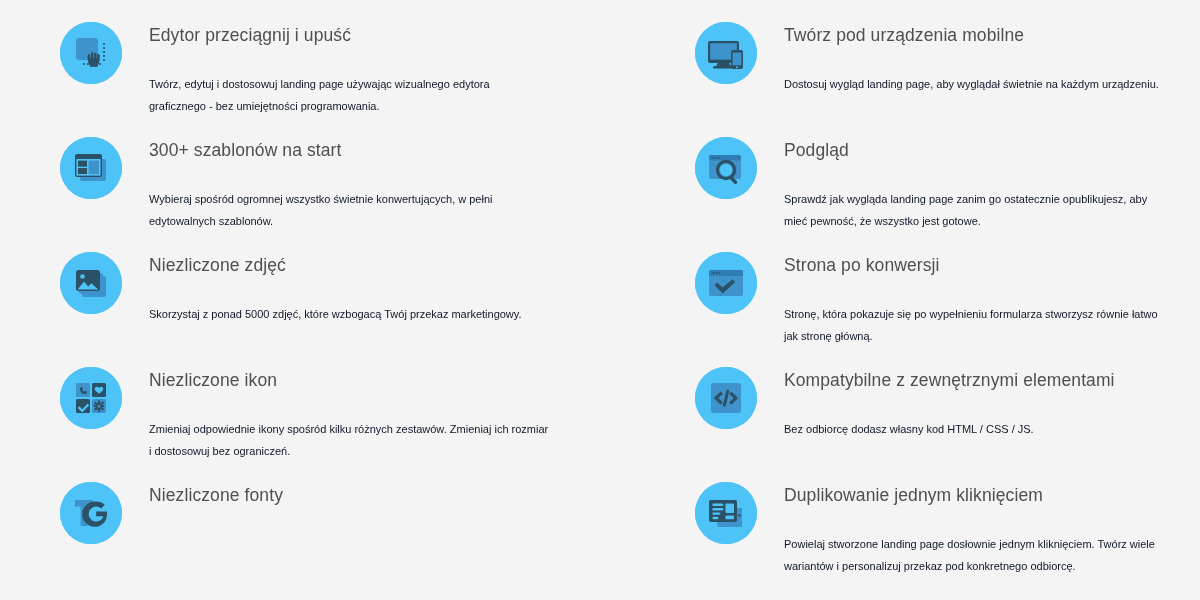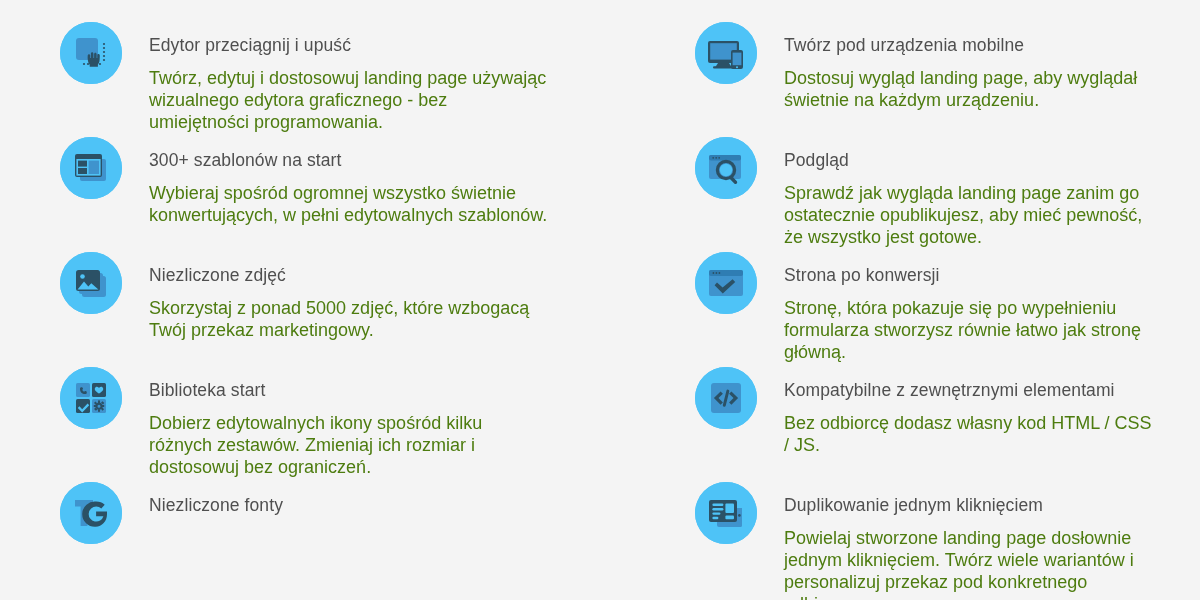--- a/index.html
+++ b/index.html
@@ -51,29 +51,29 @@
     padding-left: 27px;
     padding-top: 0;
   }
 
   .feature-title {
     font-size: 17.5px;
     font-weight: 400;
     color: #4f4f4f;
     letter-spacing: 0.1px;
     line-height: 24px;
-    margin: 19px 0 0 0;
+    margin: 9px 0 0 0;
     white-space: nowrap;
   }
 
   .feature-desc {
-    font-size: 18px;
-    color: #4d7c0f;
+    font-size: 11px;
+    color: #0f172a;
     line-height: 22px;
-    margin: 10px 0 0 0;
+    margin: 26px 0 0 0;
     max-width: 400px;
   }
   .col-right .feature-desc {
     max-width: 375px;
   }
 </style>
 </head>
 <body>
 
 <div class="features-grid">
@@ -164,22 +164,22 @@
             <rect x="33.8" y="38" width="2.6" height="2"></rect>
               <rect x="41.6" y="38" width="2.6" height="2"></rect>
             <rect x="34.6" y="34.8" width="2" height="2.6" transform="rotate(-45 35.6 36.1)"></rect>
             <rect x="41.4" y="40.7" width="2" height="2.6" transform="rotate(-45 42.4 42)"></rect>
             <rect x="41.4" y="34.8" width="2.6" height="2" transform="rotate(45 42.7 35.8)"></rect>
             <rect x="34.4" y="41.2" width="2.6" height="2" transform="rotate(45 35.7 42.2)"></rect>
           </g>
         </svg>
       </div>
       <div class="feature-body">
-        <h3 class="feature-title">Biblioteka start</h3>
-        <p class="feature-desc">Dobierz edytowalnych ikony spośród kilku różnych zestawów. Zmieniaj ich rozmiar i dostosowuj bez ograniczeń.</p>
+        <h3 class="feature-title">Niezliczone ikon</h3>
+        <p class="feature-desc">Zmieniaj odpowiednie ikony spośród kilku różnych zestawów. Zmieniaj ich rozmiar i dostosowuj bez ograniczeń.</p>
       </div>
     </div>
 
     <div class="feature">
       <div class="feature-icon">
         <svg viewBox="0 0 62 62" xmlns="http://www.w3.org/2000/svg">
           <circle cx="31" cy="31" r="31" fill="#4ec3f7"></circle>
           <path d="M15 18h18v6.5h-5.6V44h-6.8V24.5H15z" fill="#3f93cd"></path>
           <path d="M36.2 19.6c3.3 0 6.3 1.2 8.5 3.2l-3.4 3.8a7.6 7.6 0 0 0-5.1-2 7.5 7.5 0 1 0 7.2 9.6h-7.3v-4.8H47v2.9c0 7-5 12.4-11.4 12.4a12.6 12.6 0 1 1 .6-25.1z" fill="#2b5166"></path>
         </svg>

